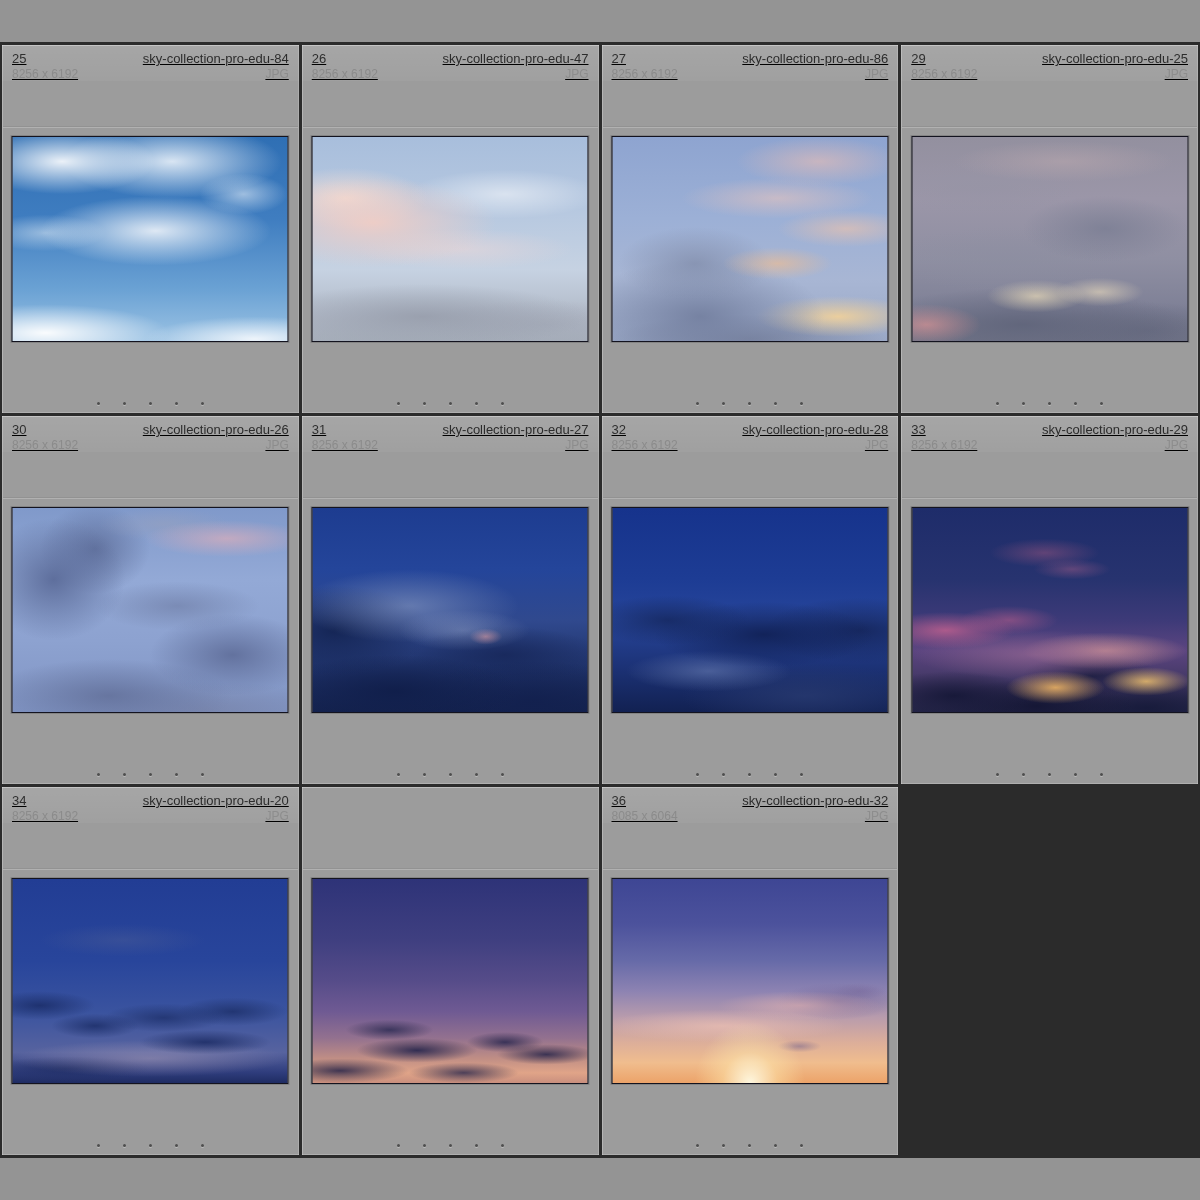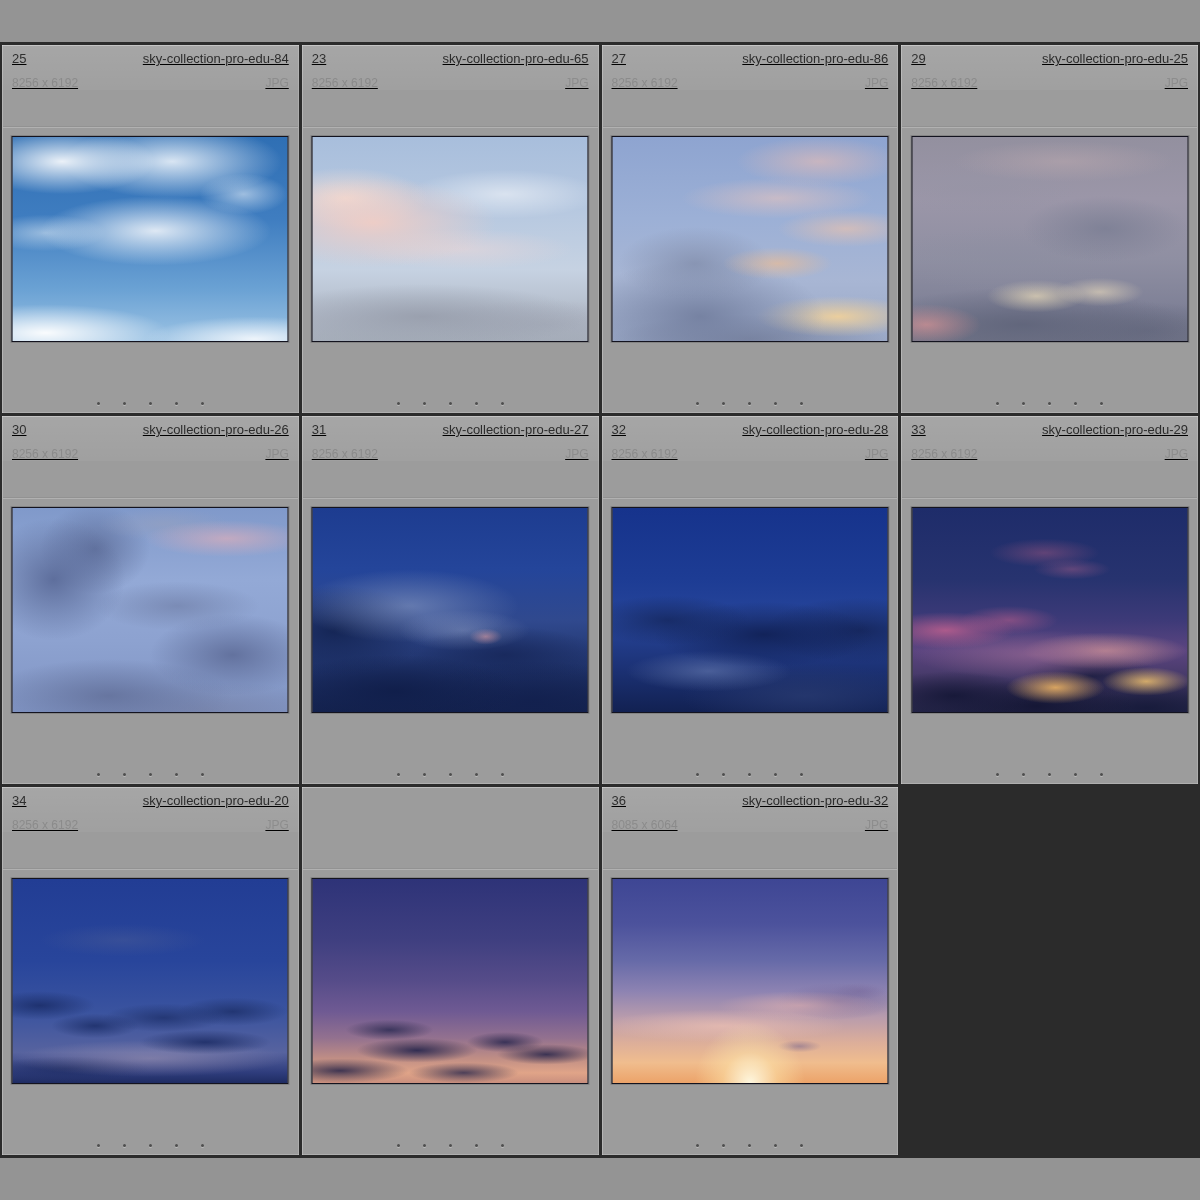--- a/index.html
+++ b/index.html
@@ -36,21 +36,21 @@
     pointer-events:none;
   }
   .cell-header{
     padding:6px 10px 0 10px;
     background:linear-gradient(180deg, rgba(255,255,255,.10), rgba(255,255,255,.04));
     text-decoration:underline;
   }
   .hline{display:flex;justify-content:space-between;align-items:baseline;}
   .idx{font-size:13px;color:#2f2f2f;}
   .fname{font-size:13px;color:#2c2c2c;}
-  .dims{font-size:12px;color:#8b8b8b;margin-top:10px;}
+  .dims{font-size:12px;color:#8b8b8b;margin-top:1px;}
   .ftype{font-size:12px;color:#8d8d8d;}
   .photo{
     position:absolute;top:91px;left:50%;transform:translateX(-50%);
     width:275px;height:204px;
     border:1px solid #13131f;
     box-shadow:0 0 0 1px rgba(0,0,0,.15);
   }
   .dots{
     position:absolute;bottom:8px;left:0;width:100%;
     display:flex;justify-content:center;gap:23px;
@@ -194,22 +194,22 @@
         <span class="dot"></span>
         <span class="dot"></span>
         <span class="dot"></span>
         <span class="dot"></span>
     </div>
   </div>
 
   <div class="cell">
     <div class="cell-header">
       <div class="hline">
-        <span class="idx">23</span>
-        <span class="fname">sky-collection-pro-edu-65</span>
+        <span class="idx">26</span>
+        <span class="fname">sky-collection-pro-edu-47</span>
       </div>
       <div class="hline dims">
         <span>8256 x 6192</span>
         <span class="ftype">JPG</span>
       </div>
     </div>
     <div class="photo ph26"></div>
     <div class="dots">
       <span class="dot"></span>
         <span class="dot"></span>

